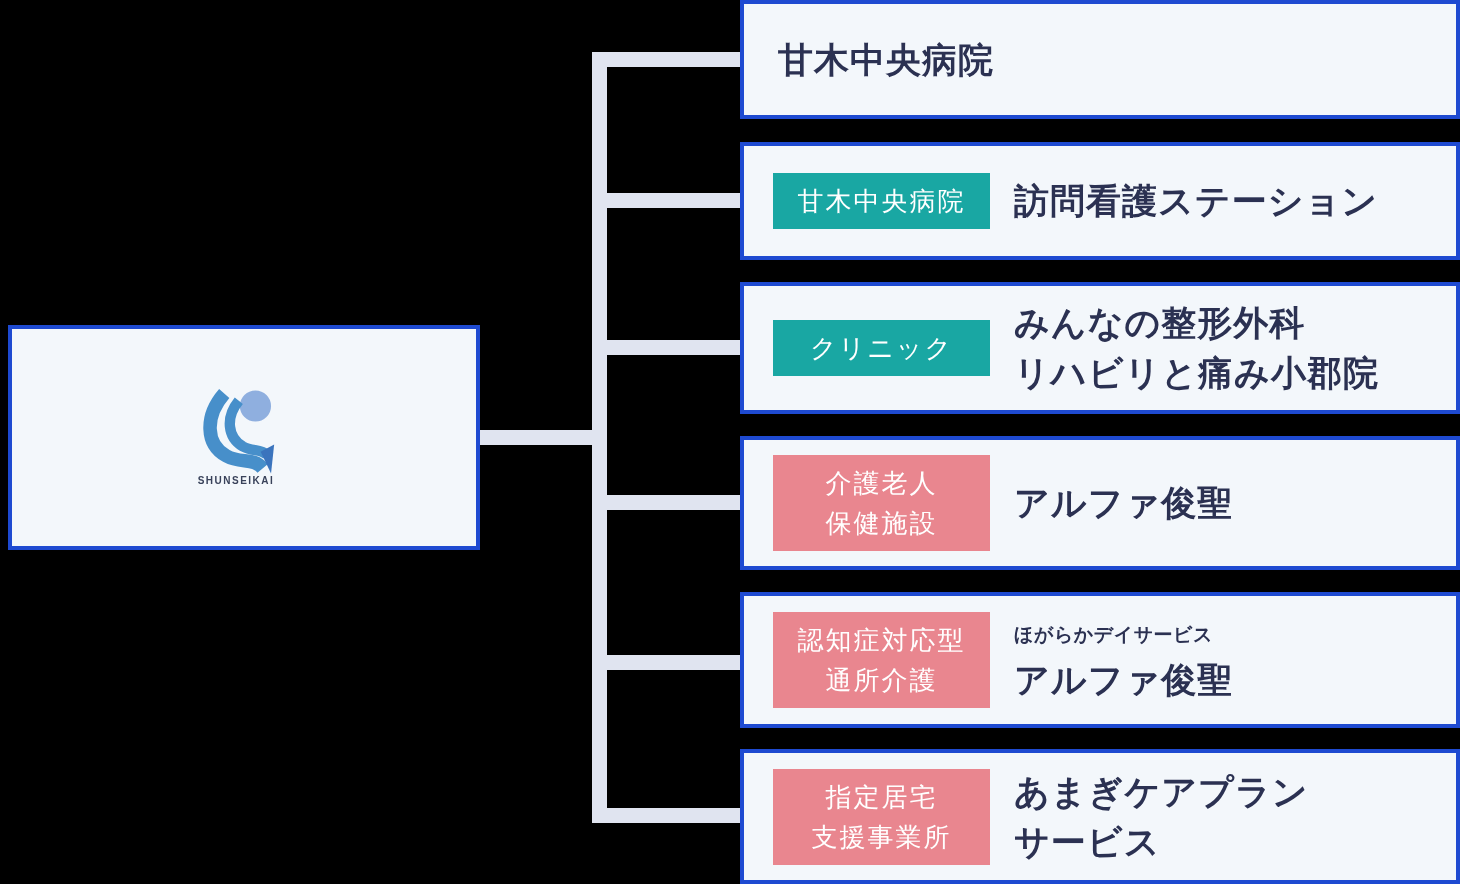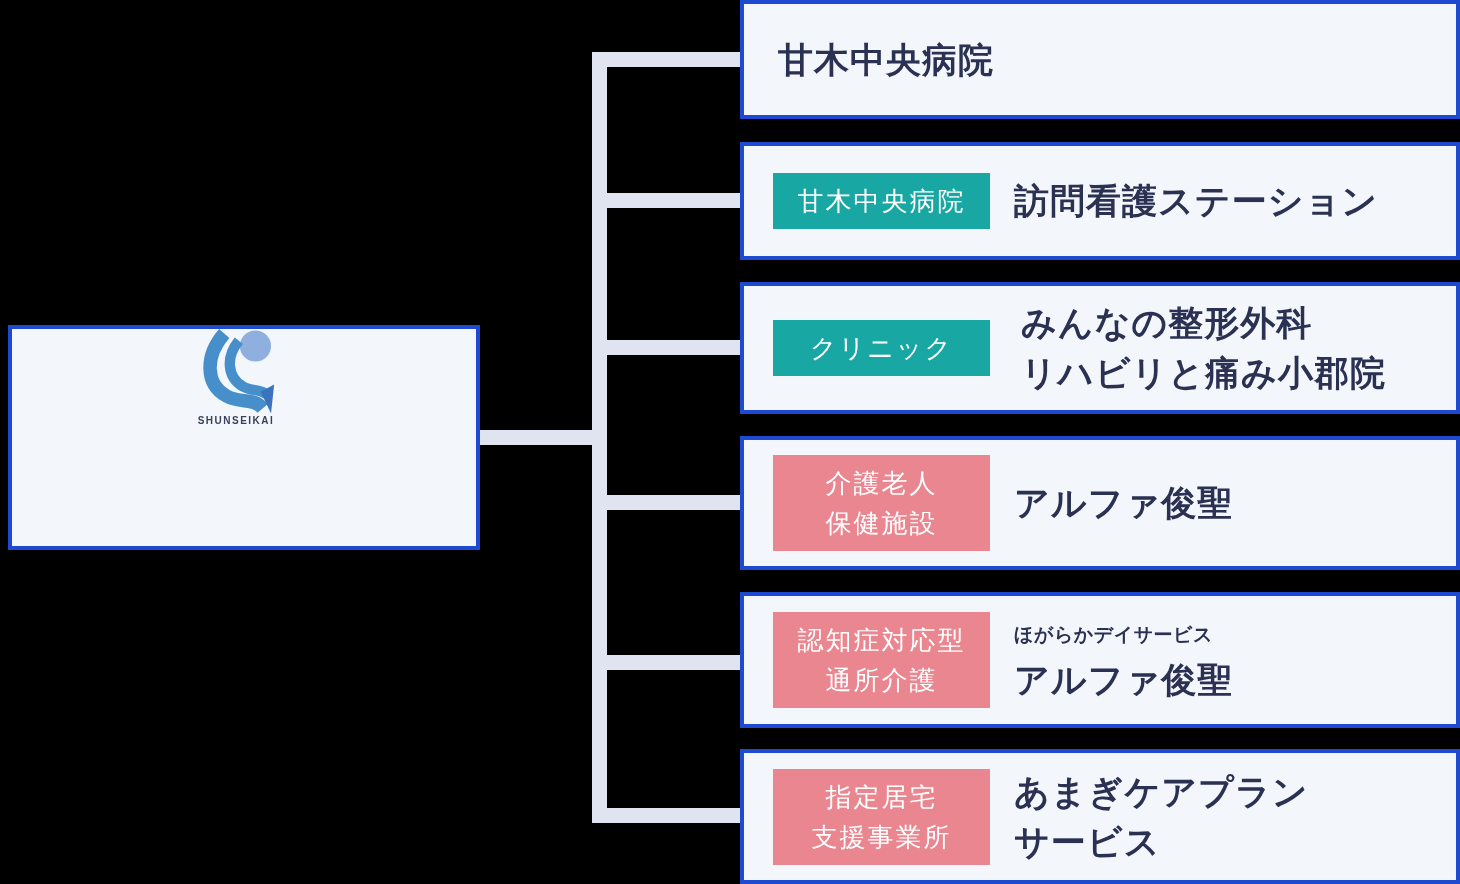--- a/index.html
+++ b/index.html
@@ -11,38 +11,38 @@
   .connector{position:absolute;background:var(--connector,#e0e4f0);}
   .c-root{left:480px;top:430px;width:114px;height:15px;}
   .c-trunk{left:592px;top:52px;width:15px;height:771px;}
   .c-branch{left:604px;width:136px;height:15px;}
   .c-b1{top:52px;}  .c-b2{top:193px;} .c-b3{top:340px;}
   .c-b4{top:495px;} .c-b5{top:655px;} .c-b6{top:808px;}
   
   .root-node{
     position:absolute;left:8px;top:325px;width:472px;height:225px;box-sizing:border-box;
     background:var(--box-fill,#f3f7fb);border:4px solid var(--box-border,#1e4ad1);
-    display:flex;flex-direction:column;align-items:center;justify-content:space-between;
+    display:flex;flex-direction:column;align-items:center;justify-content:center;
   }
   .logo{display:flex;flex-direction:column;align-items:center;line-height:1;}
   .logo-caption{
     font-size:10px;font-weight:600;letter-spacing:1.5px;color:#39425a;
     margin-top:1px;transform:translateX(-8px);
   }
   .root-title{
     margin-top:13px;font-size:40px;font-weight:700;letter-spacing:1px;
     color:var(--text,#2b3152);white-space:nowrap;
   }
   
   .node{
     position:absolute;left:740px;width:720px;box-sizing:border-box;
     background:var(--box-fill,#f3f7fb);border:4px solid var(--box-border,#1e4ad1);
     display:flex;align-items:center;
   }
-  .n1{top:0;height:119px;}   .n2{top:142px;height:118px;} .n3{top:282px;height:132px;gap:7px;}
+  .n1{top:0;height:119px;}   .n2{top:142px;height:118px;} .n3{top:282px;height:132px;}
   .n4{top:436px;height:134px;} .n5{top:592px;height:136px;} .n6{top:749px;height:135px;}
   .badge{
     margin-left:29px;width:217px;flex:0 0 217px;padding:8px 0;
     display:flex;flex-direction:column;align-items:center;justify-content:center;
     color:var(--badge-text,#fff);font-size:26px;line-height:40px;letter-spacing:2px;
     text-align:center;white-space:nowrap;
   }
   .badge.teal{background:var(--badge-teal,#19a7a3);}
   .badge.pink{background:var(--badge-pink,#e9868f);}
   .node-text{margin-left:24px;color:var(--text,#2b3152);font-weight:700;white-space:nowrap;}

